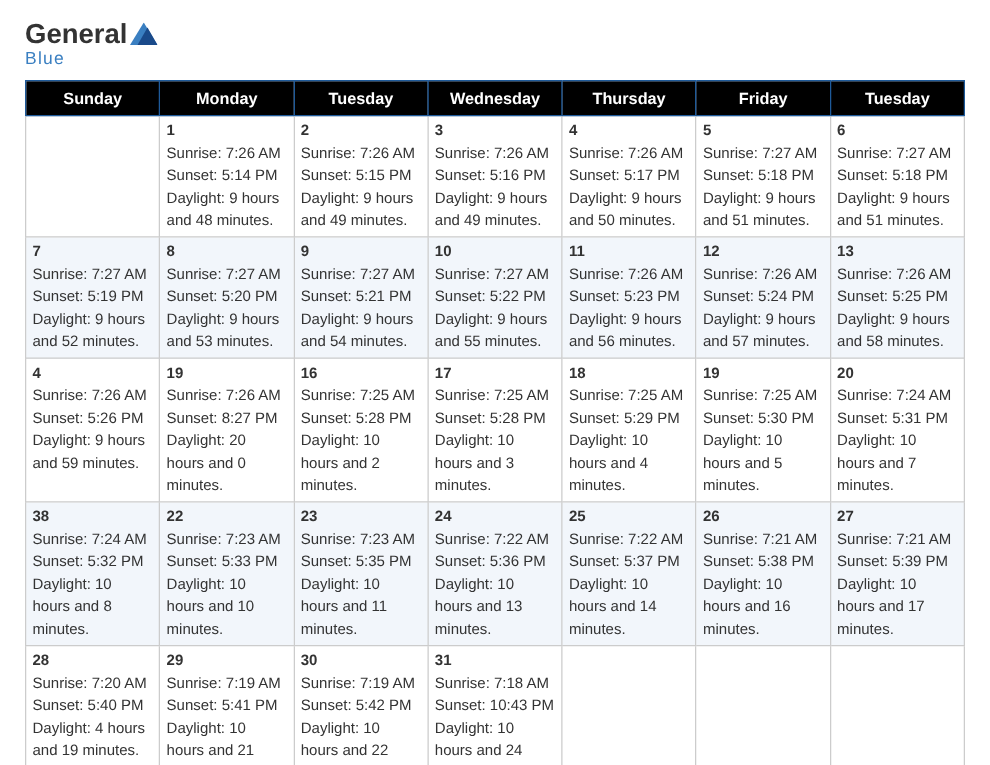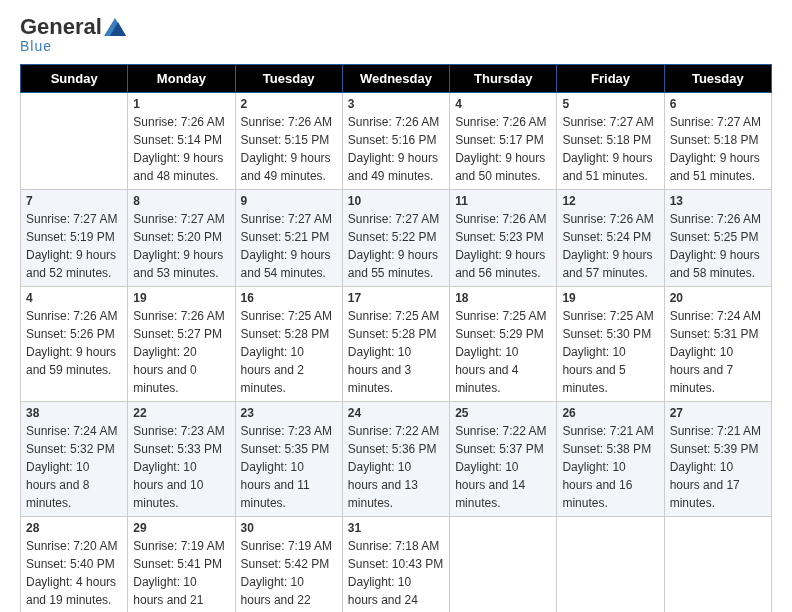--- a/index.html
+++ b/index.html
@@ -238,21 +238,21 @@
         <div class="day-info">
           <span>Sunrise: 7:26 AM</span><br>
           <span>Sunset: 5:26 PM</span><br>
           <span>Daylight: 9 hours and 59 minutes.</span>
         </div>
         </td>
         <td>
           <span class="day-num">19</span>
         <div class="day-info">
           <span>Sunrise: 7:26 AM</span><br>
-          <span>Sunset: 5:27 PM</span><br>
+          <span>Sunset: 8:27 PM</span><br>
           <span>Daylight: 20 hours and 0 minutes.</span>
         </div>
         </td>
         <td>
           <span class="day-num">16</span>
         <div class="day-info">
           <span>Sunrise: 7:25 AM</span><br>
           <span>Sunset: 5:28 PM</span><br>
           <span>Daylight: 10 hours and 2 minutes.</span>
         </div>

